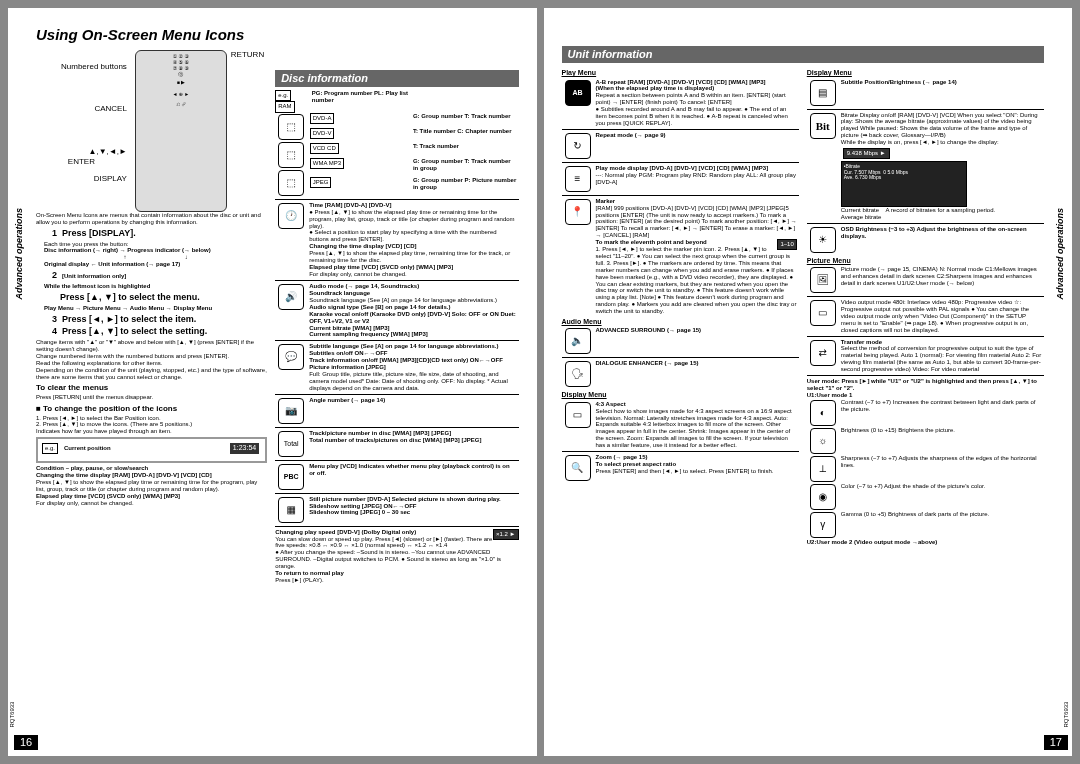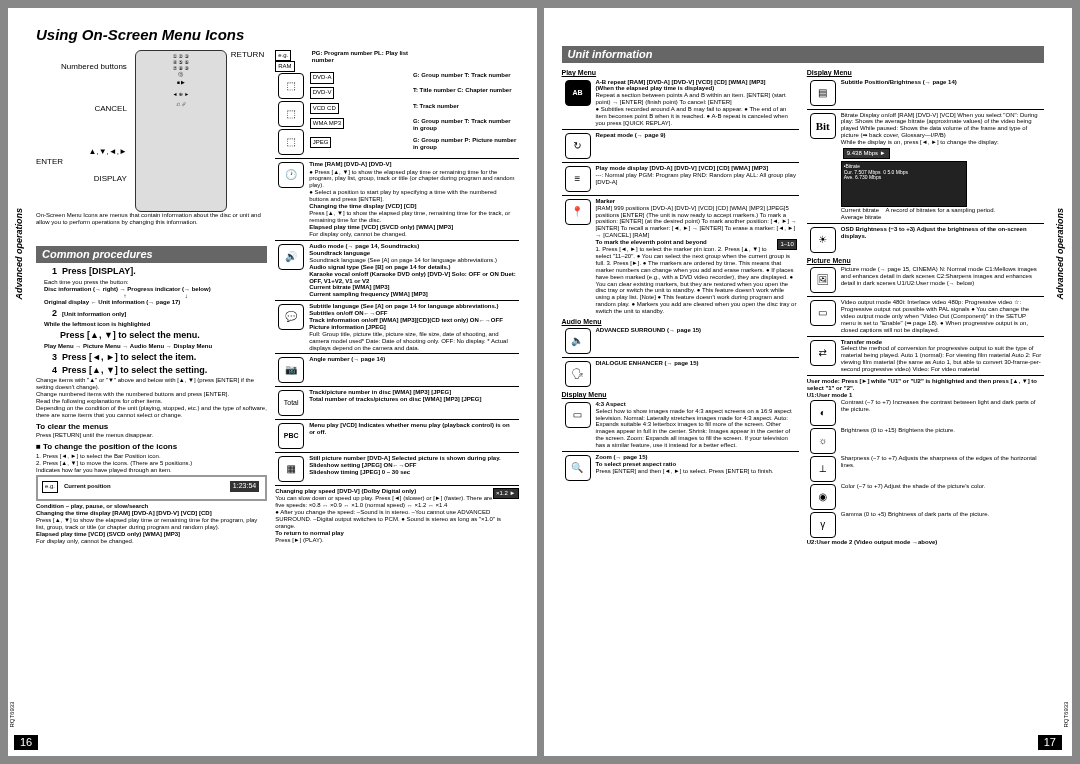--- a/index.html
+++ b/index.html
@@ -10,21 +10,21 @@
 .page.right .side-tab{left:auto;right:6px}
 .title{font-size:15px;font-weight:bold;font-style:italic;margin-bottom:6px}
 .bar{background:#666;color:#fff;font-weight:bold;padding:2px 6px;font-size:11px;font-style:italic;margin:20px 0 3px}
 .cols{display:flex;gap:8px}
 .col{flex:1}
 h4{font-size:8px;font-weight:bold;margin:3px 0 1px}
 .step{font-size:9px;font-weight:bold;margin:2px 16px}
 .bold{font-weight:bold}
 .box{border:1px solid #000;padding:1px 2px;display:inline-block;font-size:6px}
 .pagenum{position:absolute;bottom:6px;background:#000;color:#fff;font-size:11px;padding:1px 6px}
-.pagenum.l{left:6px}.pagenum.r{right:10px}
+.pagenum.l{left:6px}.pagenum.r{right:4px}
 .rot{position:absolute;bottom:38px;font-size:6px;transform:rotate(-90deg)}
 .rot.l{left:-8px}.rot.r{right:-8px}
 .icon{width:24px;height:24px;border:1px solid #000;border-radius:4px;display:inline-block;margin:1px;text-align:center;line-height:24px;font-size:10px}
 table{border-collapse:collapse;font-size:6px}
 td{padding:0 2px;vertical-align:top}
 .callout{font-size:8px;font-weight:normal}
 .hr{border-top:1px solid #000;margin:2px 0}
 .indent{padding-left:8px}
 .dense{font-size:6px;line-height:1.15}
 .subhead{font-size:7px;font-weight:bold;text-decoration:underline;margin:3px 0 1px}
@@ -41,37 +41,36 @@
 <div class="title">Using On-Screen Menu Icons</div>
 
 <div class="cols">
 
 <div class="col" style="flex:0.95">
 <div style="display:flex;gap:4px">
 <div style="flex:1">
 <div class="callout" style="text-align:right;margin-top:12px">Numbered buttons</div>
 <div class="callout" style="text-align:right;margin-top:32px">CANCEL</div>
 <div class="callout" style="text-align:right;margin-top:34px">▲,▼,◄,►</div>
-<div class="callout" style="text-align:left">ENTER</div>
+<div class="callout" style="text-align:center">ENTER</div>
 <div class="callout" style="text-align:right;margin-top:8px">DISPLAY</div>
 </div>
 <div class="remote">
 <div style="text-align:center;padding:2px">① ② ③<br>④ ⑤ ⑥<br>⑦ ⑧ ⑨<br>&nbsp; ⓪ &nbsp;</div>
 <div style="text-align:center">■ ▶</div>
 <div style="text-align:center;margin-top:6px">◄ ⊕ ►</div>
 <div style="text-align:center;margin-top:4px">⎌ ⏎</div>
 </div>
 <div style="flex:0.4">
 <div class="callout" style="">RETURN</div>
 </div>
 </div>
 
 <div class="dense">On-Screen Menu Icons are menus that contain information about the disc or unit and allow you to perform operations by changing this information.</div>
 
-<div class="bar">Common procedures</div>
 <div class="step"><b>1&nbsp;&nbsp;</b><span>Press [DISPLAY].</span></div>
 <div class="dense indent">Each time you press the button:</div>
 <div class="dense indent bold">Disc information (→ right) → Progress indicator (→ below)</div>
 <div class="dense indent bold" style="text-align:center">↑ &nbsp;&nbsp;&nbsp;&nbsp;&nbsp;&nbsp;&nbsp;&nbsp;&nbsp;&nbsp;&nbsp;&nbsp;&nbsp;&nbsp;&nbsp;&nbsp;&nbsp;&nbsp;&nbsp;&nbsp;&nbsp;&nbsp;&nbsp;&nbsp;&nbsp;&nbsp;&nbsp;&nbsp;&nbsp;&nbsp;&nbsp;&nbsp;&nbsp; ↓</div>
 <div class="dense indent bold">Original display ← Unit information (→ page 17)</div>
 <div class="step"><b>2&nbsp;&nbsp;</b><span class="dense">[Unit information only]</span></div>
 <div class="dense indent bold">While the leftmost icon is highlighted</div>
 <div class="step indent">Press [▲, ▼] to select the menu.</div>
 <div class="dense indent bold">Play Menu → Picture Menu → Audio Menu → Display Menu</div>
 <div class="step"><b>3&nbsp;&nbsp;</b><span>Press [◄, ►] to select the item.</span></div>
@@ -93,20 +92,21 @@
 <span style="position:absolute;right:6px;top:4px;background:#333;color:#fff;padding:1px 3px">1:23:54</span>
 </div>
 <div class="dense bold">Condition – play, pause, or slow/search</div>
 <div class="dense bold">Changing the time display [RAM] [DVD-A] [DVD-V] [VCD] [CD]</div>
 <div class="dense">Press [▲, ▼] to show the elapsed play time or remaining time for the program, play list, group, track or title (or chapter during program and random play).</div>
 <div class="dense bold">Elapsed play time [VCD] (SVCD only) [WMA] [MP3]</div>
 <div class="dense">For display only, cannot be changed.</div>
 </div>
 
 <div class="col">
+<div class="bar">Disc information</div>
 <table>
 <tbody>
               <tr>
                 <td class="box">e.g.</td>
                 <td class="box">RAM</td>
                 <td class="bold">PG: Program number  PL: Play list number</td>
               </tr>
 <tr>
                 <td rowspan="6"><span class="icon">⬚</span><br><span class="icon">⬚</span><br><span class="icon">⬚</span></td>
                 <td class="box">DVD-A</td>

